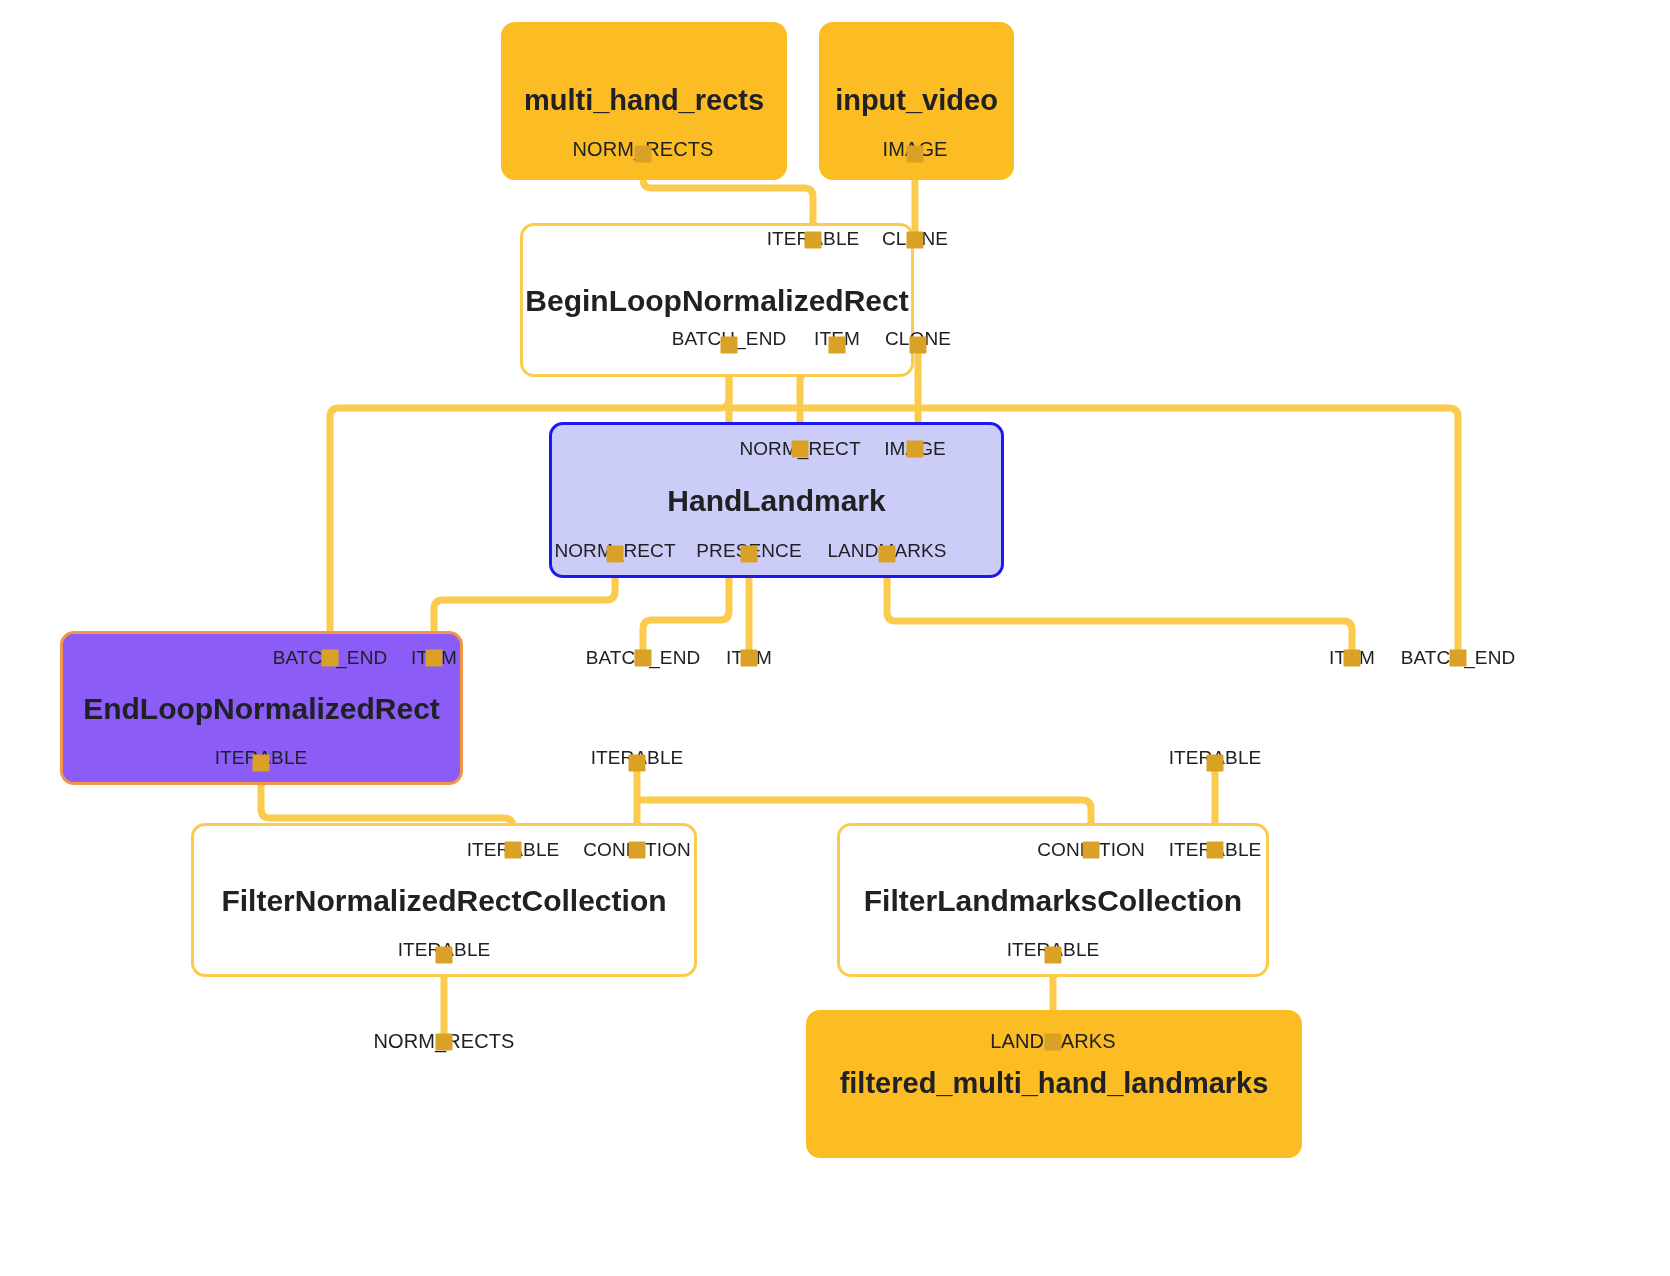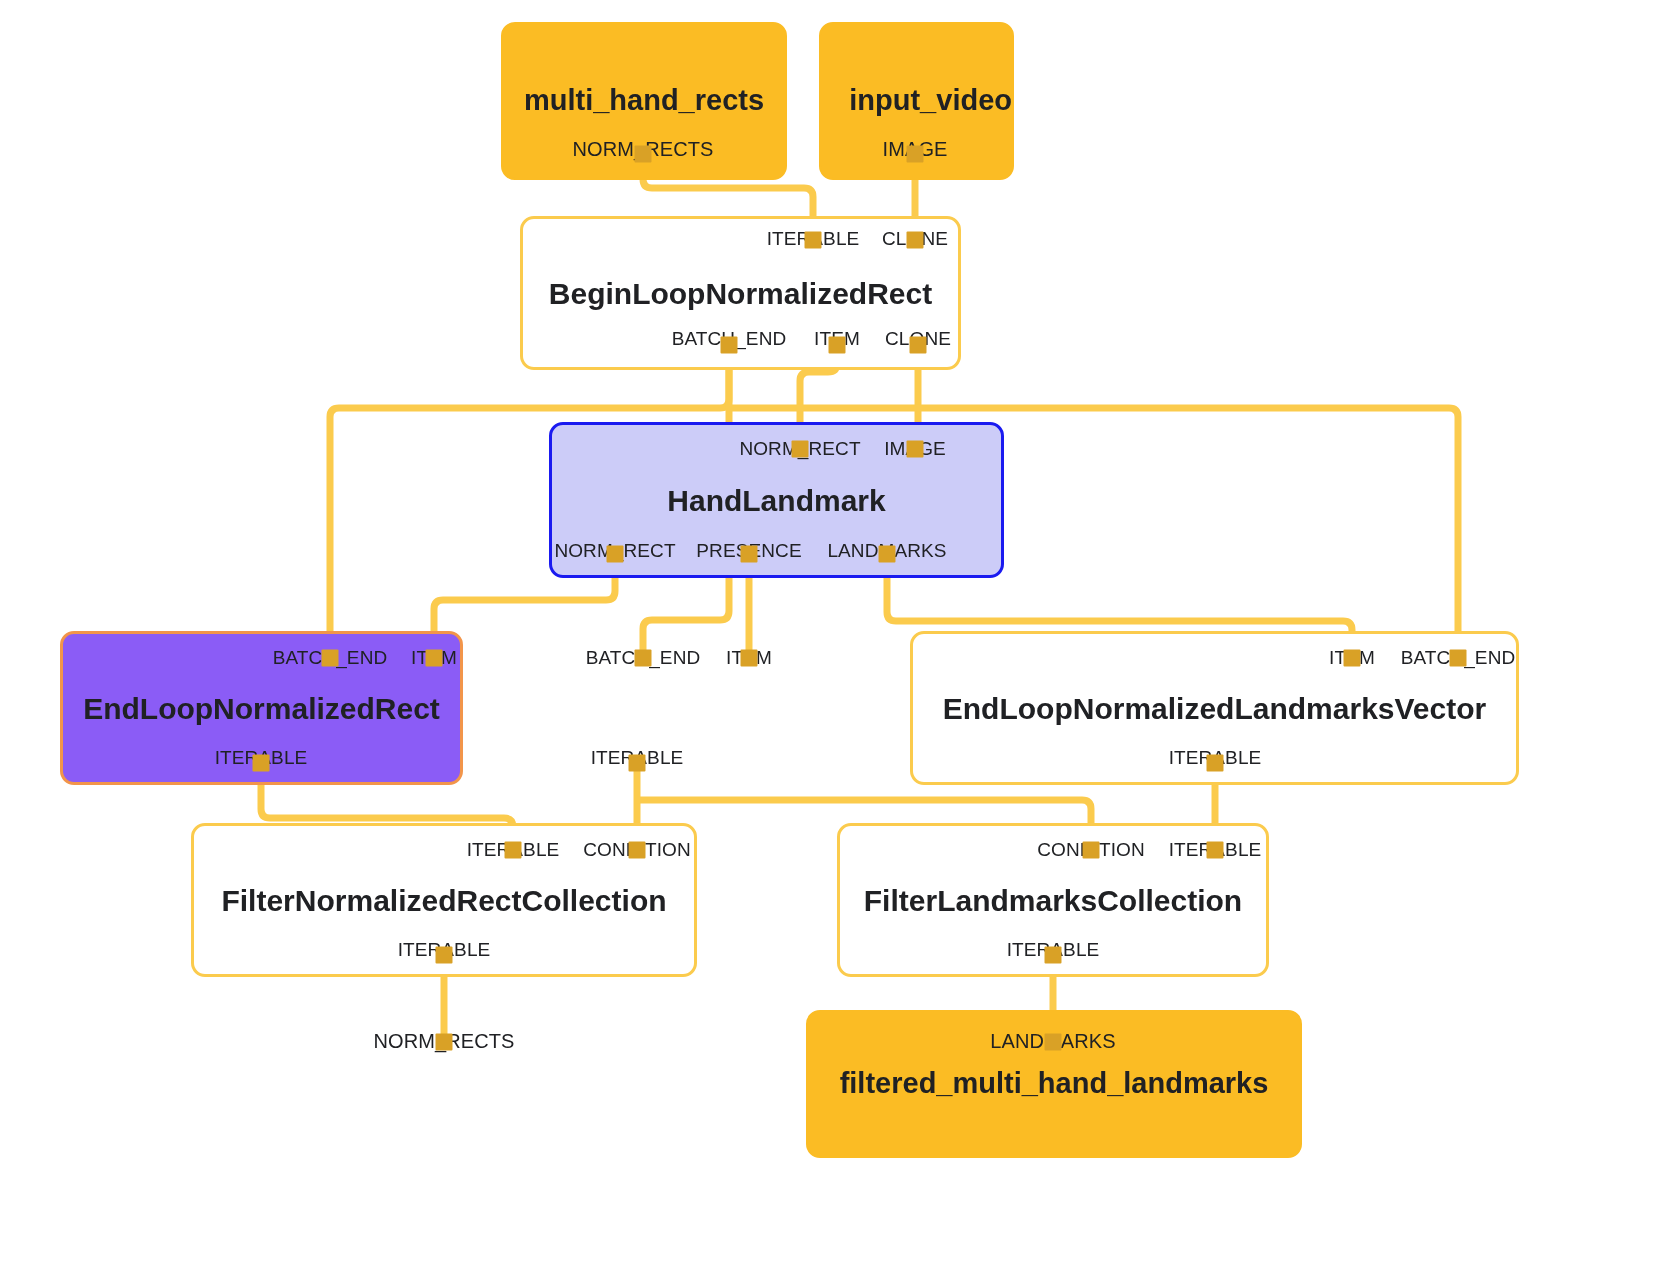--- a/index.html
+++ b/index.html
@@ -105,26 +105,26 @@
       <path d="M 1215 763 L 1215 850" fill="none" stroke="#fbcb4d" stroke-width="7" stroke-linecap="butt" stroke-linejoin="round"></path>
       <path d="M 444 955 L 444 1042" fill="none" stroke="#fbcb4d" stroke-width="7" stroke-linecap="butt" stroke-linejoin="round"></path>
       <path d="M 1053 955 L 1053 1042" fill="none" stroke="#fbcb4d" stroke-width="7" stroke-linecap="butt" stroke-linejoin="round"></path>
     </svg>
   <div id="node-layer">
       <div class="node node-stream" style="left: 501px; top: 22px; width: 286px; height: 158px;">
         <div class="node-title">multi_hand_rects</div>
       </div>
       <div class="port-label stream-port" style="left: 643px; top: 138px;">NORM_RECTS</div>
       <div class="port-dot" style="left: 643px; top: 154px; background: rgb(217, 161, 38);"></div>
-      <div class="node node-stream" style="left: 819px; top: 22px; width: 195px; height: 158px; align-items: flex-end;">
+      <div class="node node-stream" style="left: 819px; top: 22px; width: 195px; height: 158px;">
         <div class="node-title">input_video</div>
       </div>
       <div class="port-label stream-port" style="left: 915px; top: 138px;">IMAGE</div>
       <div class="port-dot" style="left: 915px; top: 154px; background: rgb(217, 161, 38);"></div>
-      <div class="node node-calc" style="left: 520px; top: 216px; width: 441px; height: 154px;">
+      <div class="node node-calc" style="left: 520px; top: 223px; width: 394px; height: 154px;">
         <div class="node-title">BeginLoopNormalizedRect</div>
       </div>
       <div class="port-label" style="left: 813px; top: 228px;">ITERABLE</div>
       <div class="port-dot" style="left: 813px; top: 240px; background: rgb(217, 161, 38);"></div>
       <div class="port-label" style="left: 915px; top: 228px;">CLONE</div>
       <div class="port-dot" style="left: 915px; top: 240px; background: rgb(217, 161, 38);"></div>
       <div class="port-label" style="left: 729px; top: 328px;">BATCH_END</div>
       <div class="port-dot" style="left: 729px; top: 345px; background: rgb(217, 161, 38);"></div>
       <div class="port-label" style="left: 837px; top: 328px;">ITEM</div>
       <div class="port-dot" style="left: 837px; top: 345px; background: rgb(217, 161, 38);"></div>
@@ -151,23 +151,20 @@
       <div class="port-label" style="left: 434px; top: 647px;">ITEM</div>
       <div class="port-dot" style="left: 434px; top: 658px; background: rgb(217, 161, 38);"></div>
       <div class="port-label" style="left: 261px; top: 747px;">ITERABLE</div>
       <div class="port-dot" style="left: 261px; top: 763px; background: rgb(217, 161, 38);"></div>
       <div class="port-label" style="left: 643px; top: 647px;">BATCH_END</div>
       <div class="port-dot" style="left: 643px; top: 658px; background: rgb(217, 161, 38);"></div>
       <div class="port-label" style="left: 749px; top: 647px;">ITEM</div>
       <div class="port-dot" style="left: 749px; top: 658px; background: rgb(217, 161, 38);"></div>
       <div class="port-label" style="left: 637px; top: 747px;">ITERABLE</div>
       <div class="port-dot" style="left: 637px; top: 763px; background: rgb(217, 161, 38);"></div>
-      <div class="node node-calc" style="left: 910px; top: 631px; width: 609px; height: 154px;">
-        <div class="node-title">EndLoopNormalizedLandmarksVector</div>
-      </div>
       <div class="port-label" style="left: 1352px; top: 647px;">ITEM</div>
       <div class="port-dot" style="left: 1352px; top: 658px; background: rgb(217, 161, 38);"></div>
       <div class="port-label" style="left: 1458px; top: 647px;">BATCH_END</div>
       <div class="port-dot" style="left: 1458px; top: 658px; background: rgb(217, 161, 38);"></div>
       <div class="port-label" style="left: 1215px; top: 747px;">ITERABLE</div>
       <div class="port-dot" style="left: 1215px; top: 763px; background: rgb(217, 161, 38);"></div>
       <div class="node node-calc" style="left: 191px; top: 823px; width: 506px; height: 154px;">
         <div class="node-title">FilterNormalizedRectCollection</div>
       </div>
       <div class="port-label" style="left: 513px; top: 839px;">ITERABLE</div>

